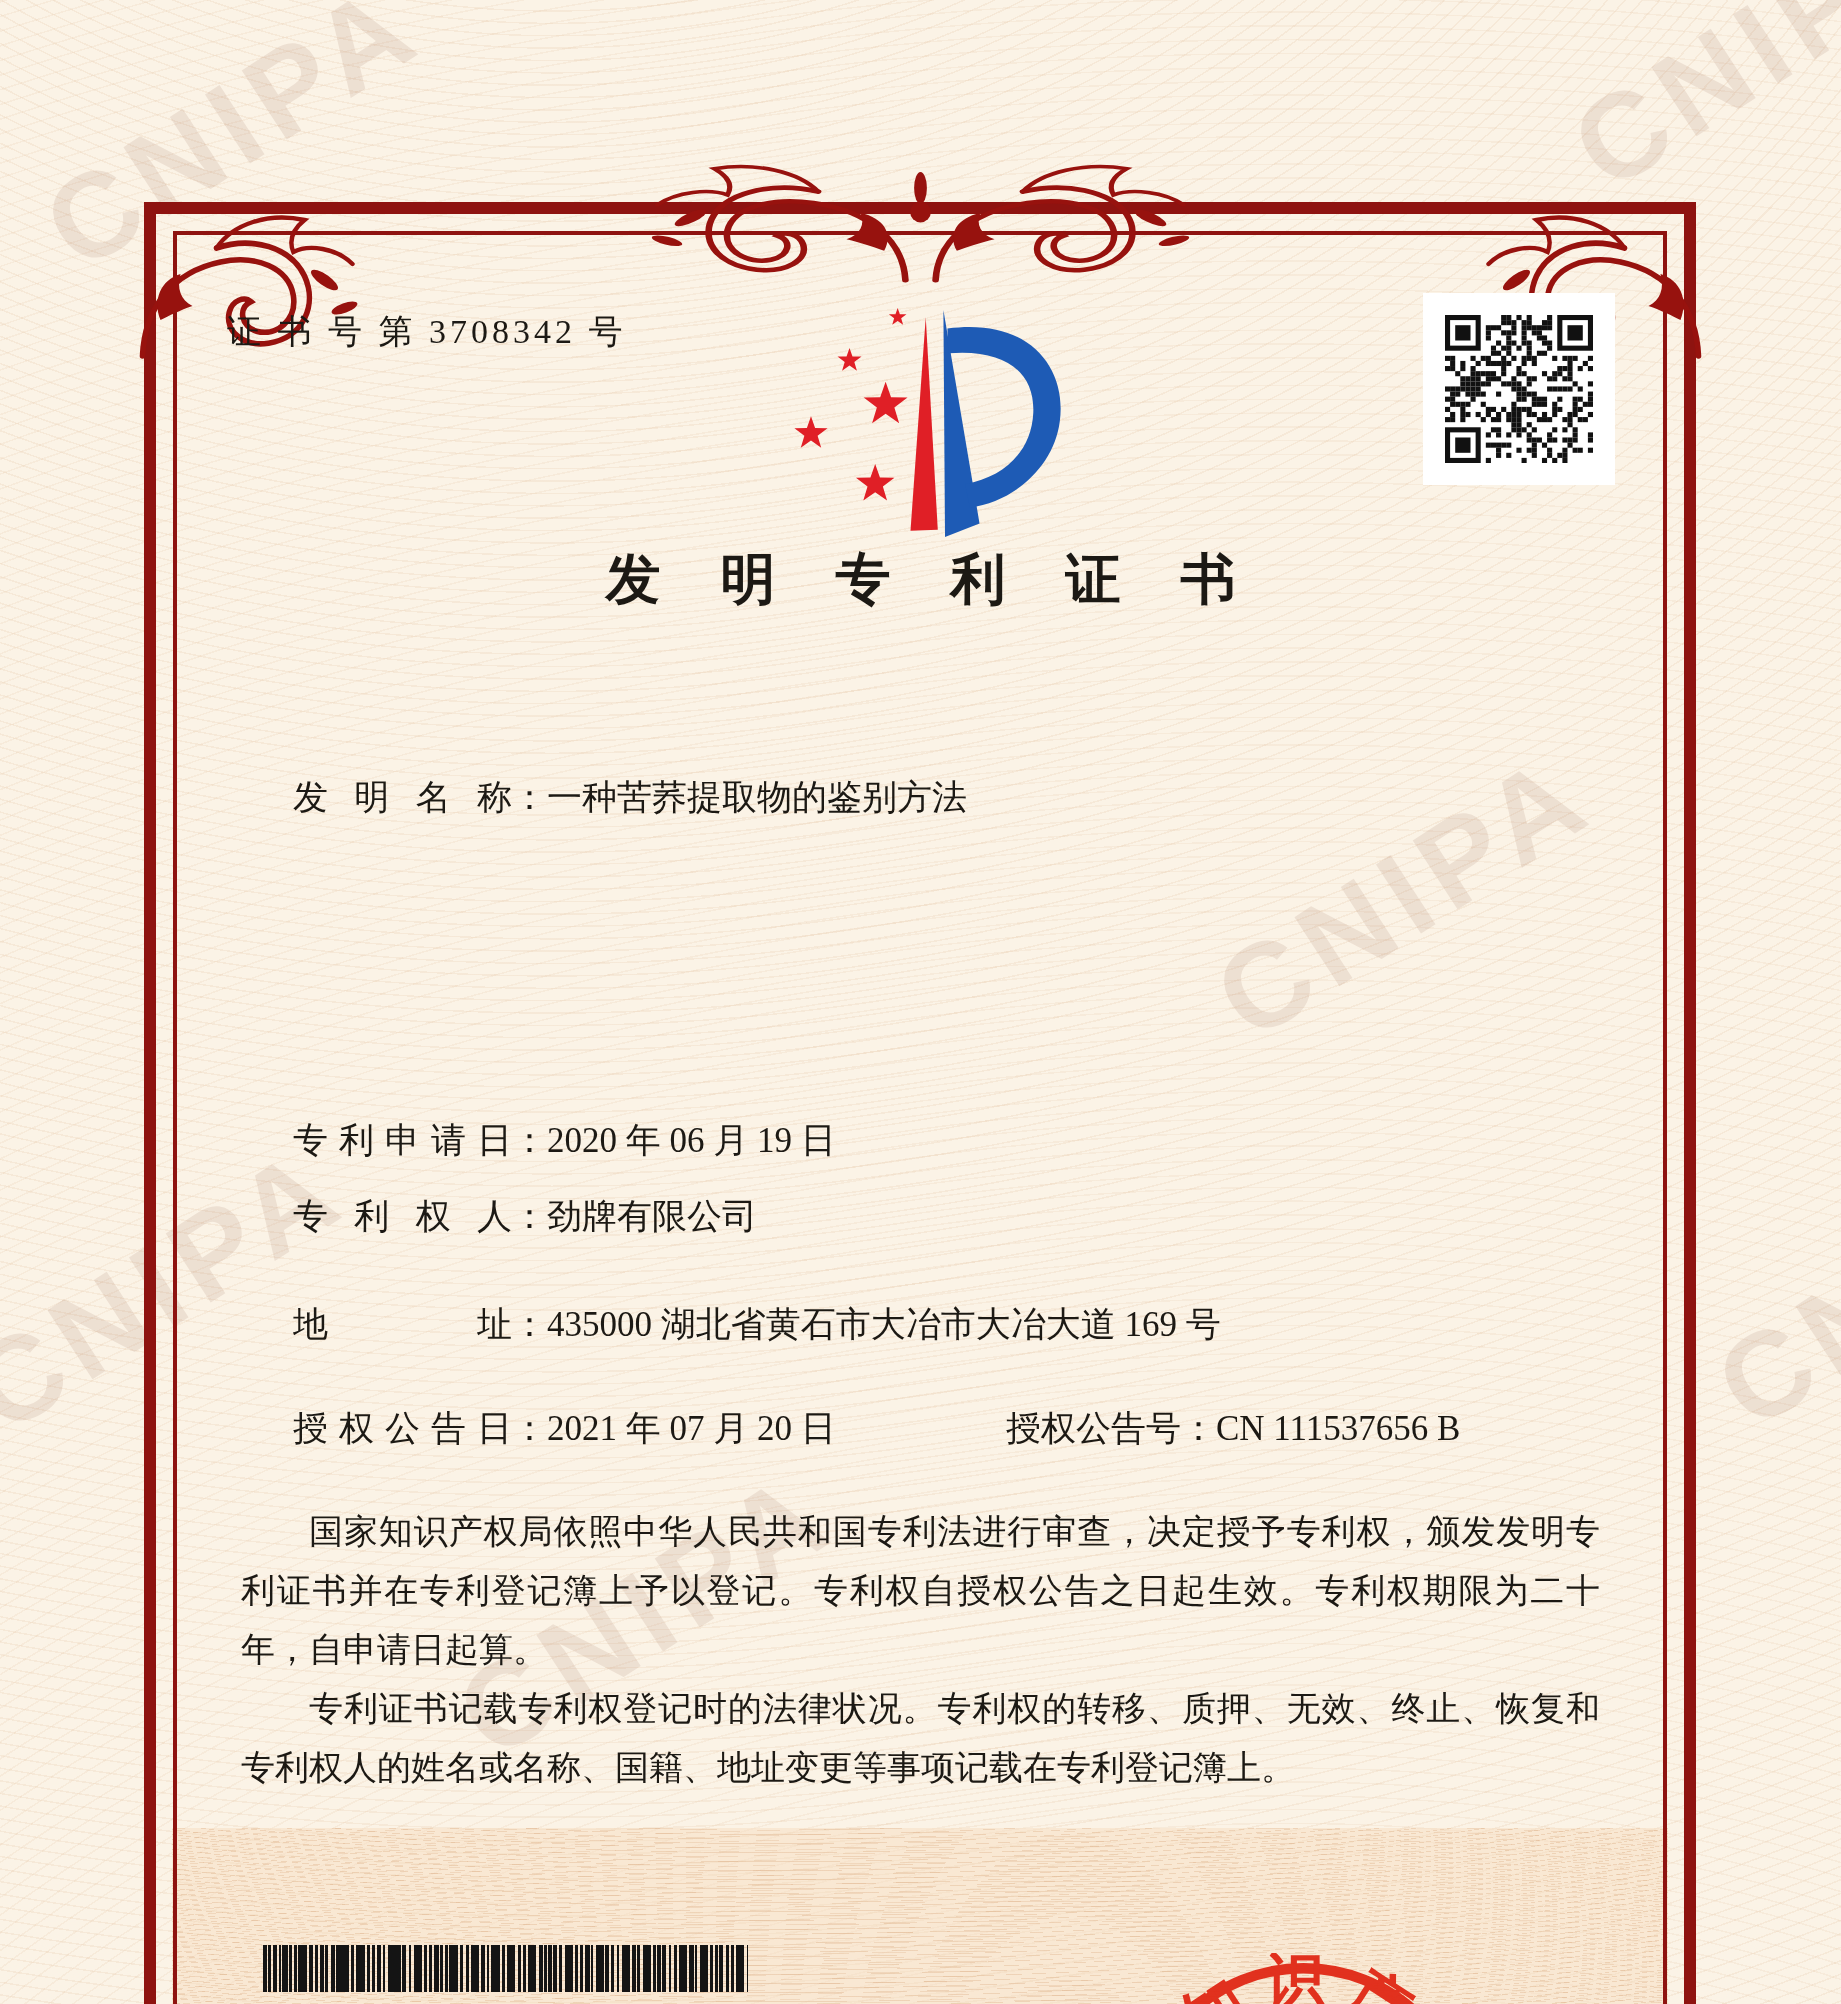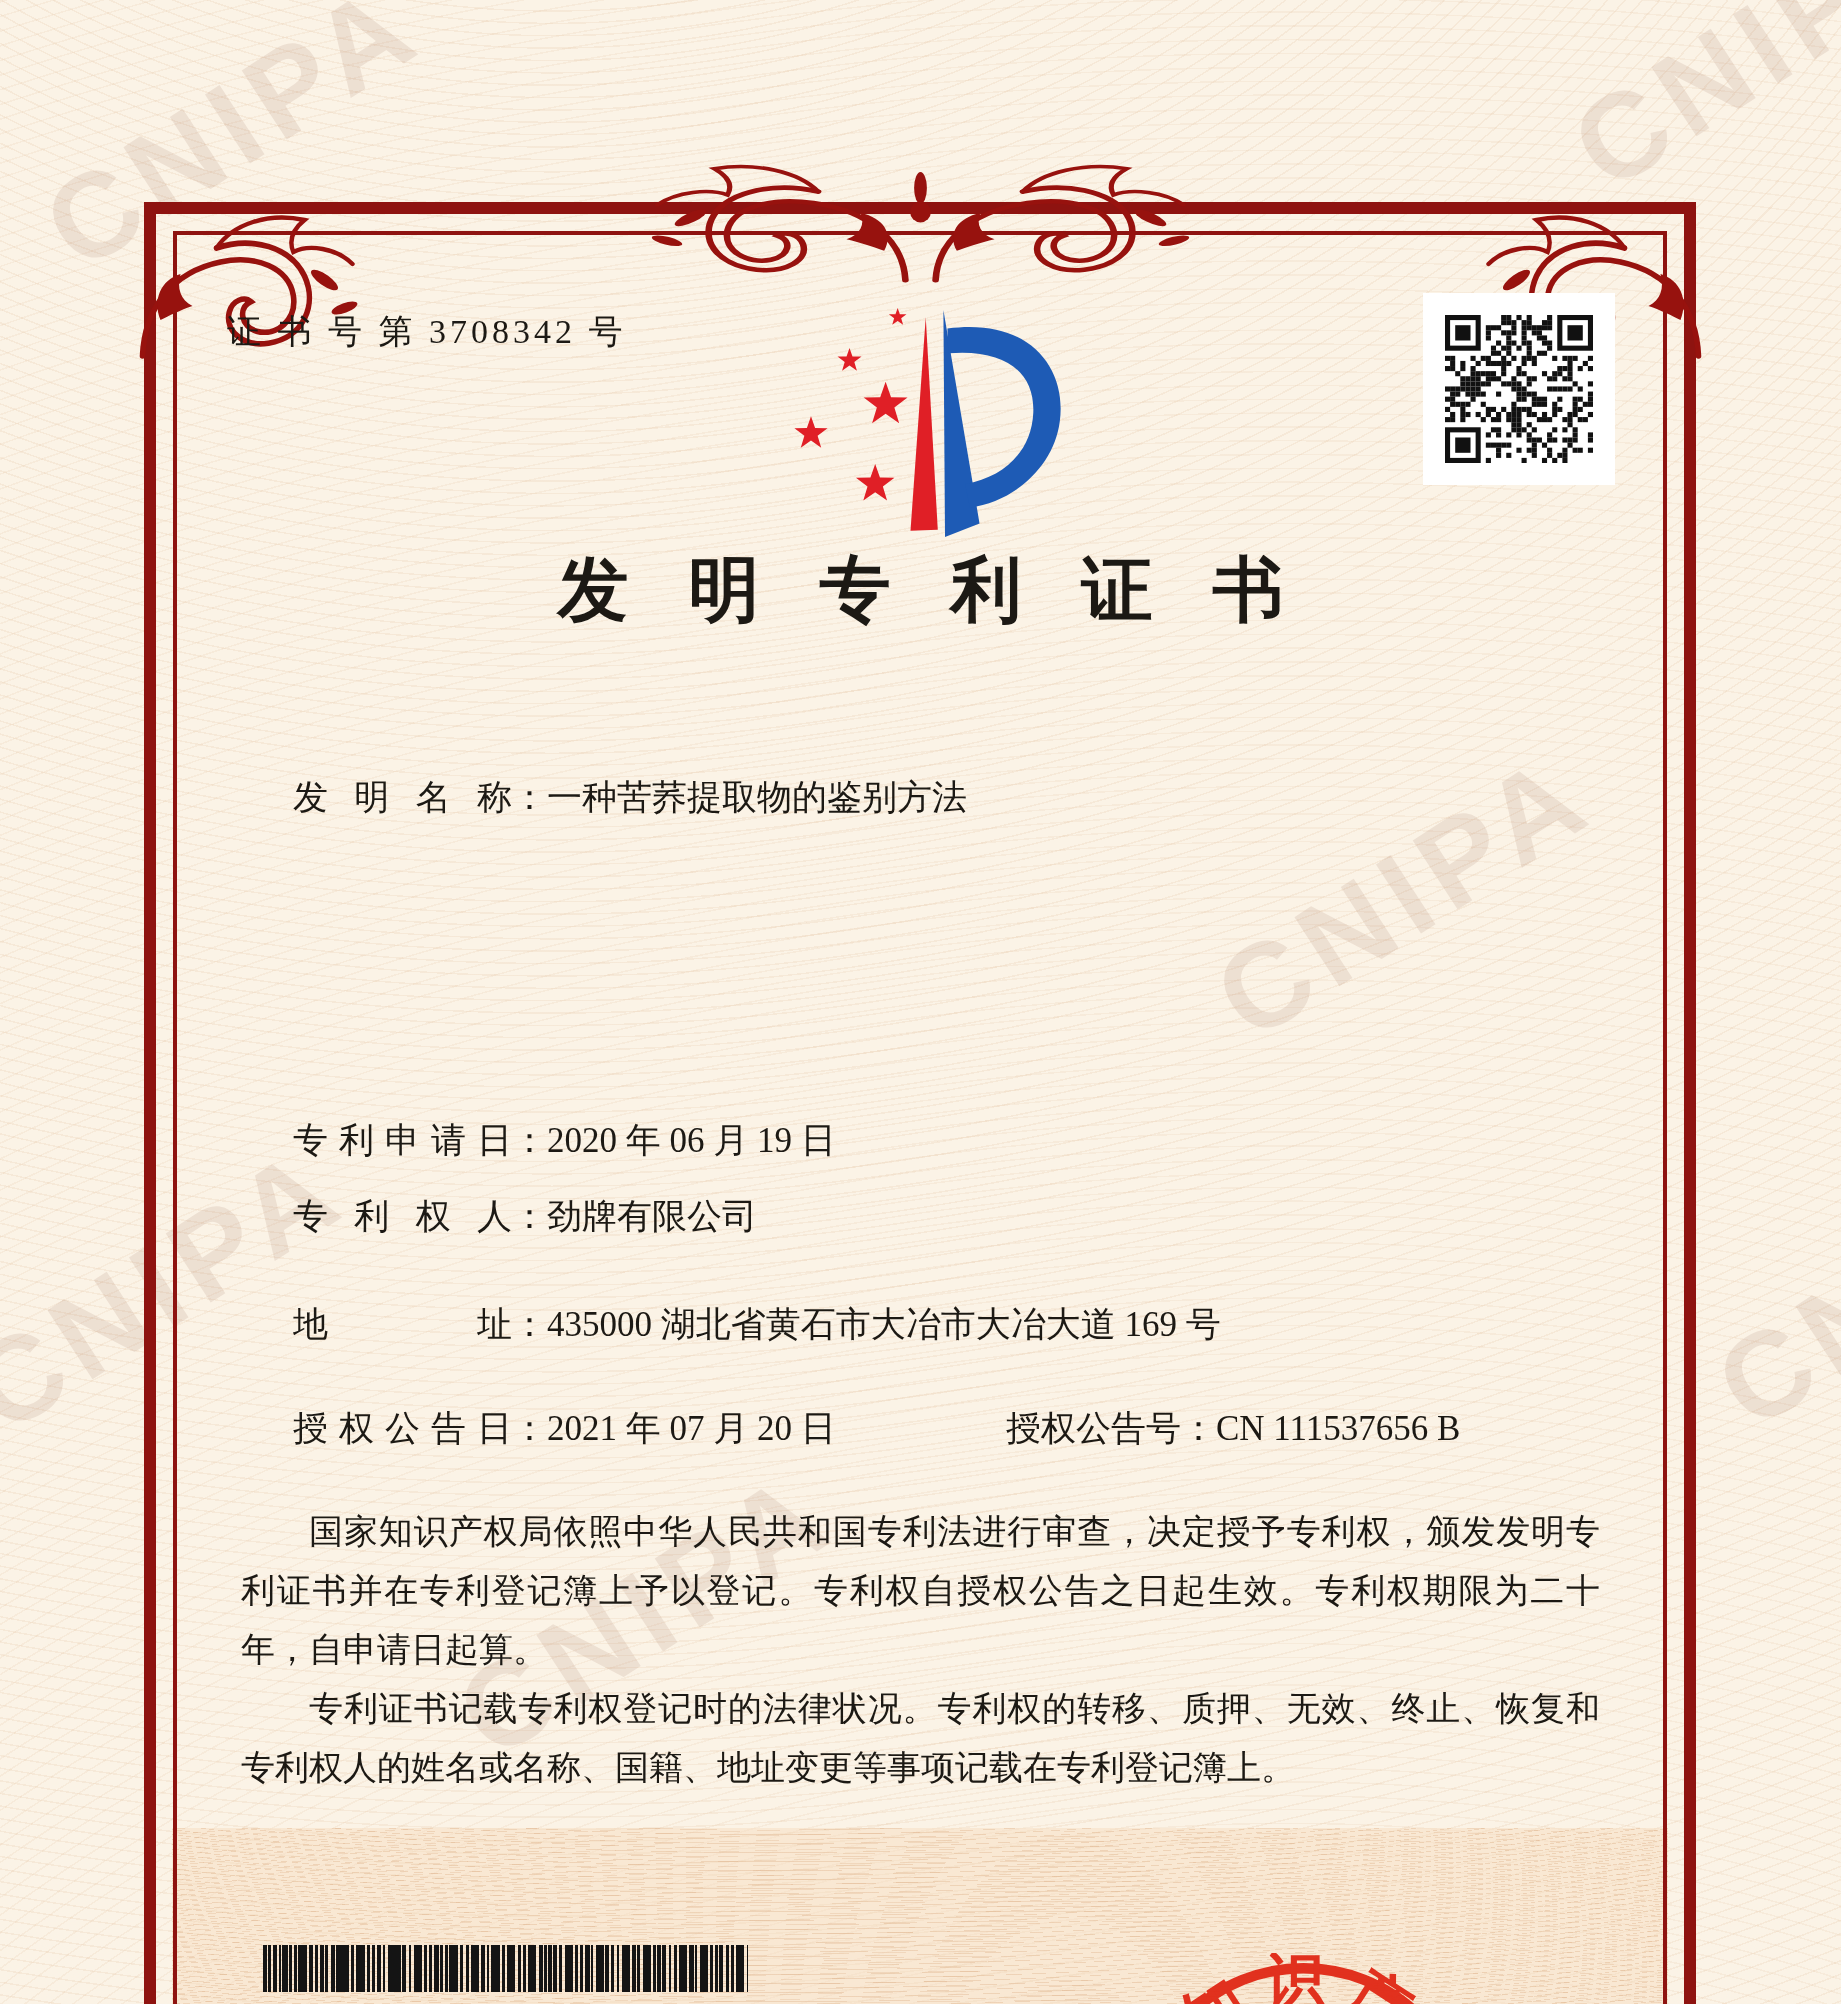--- a/index.html
+++ b/index.html
@@ -34,21 +34,21 @@
   .frame-inner{position:absolute;left:173px;top:231px;width:1494px;height:2202px;
     border:4px solid #8e1310;box-sizing:border-box;z-index:3;}
   .orn{position:absolute;z-index:4;color:#97120e;}
   .orn-tr{transform:scaleX(-1);}
   
   .cert-no{position:absolute;left:227px;top:309px;z-index:5;font-size:34px;letter-spacing:4px;white-space:nowrap;}
   .logo{position:absolute;left:750px;top:277px;z-index:5;}
   .qr-box{position:absolute;left:1423px;top:293px;width:192px;height:192px;background:#ffffff;z-index:5;
     display:flex;align-items:center;justify-content:center;}
   .title{position:absolute;left:0;top:543px;width:100%;z-index:5;text-align:center;
-    font-size:71px;font-weight:bold;letter-spacing:60px;text-indent:60px;white-space:nowrap;}
+    font-size:55px;font-weight:bold;letter-spacing:60px;text-indent:60px;white-space:nowrap;}
   .field{position:absolute;left:249px;z-index:5;font-size:35px;white-space:nowrap;margin-left:44px;}
   .field .lab{display:inline-block;width:219px;text-align:justify;text-align-last:justify;vertical-align:bottom;}
   .field.compact{left:962px;}
   .field.compact .lab{width:auto;text-align-last:auto;}
   .body-text{position:absolute;left:241px;top:1502px;width:1359px;z-index:5;
     font-size:34px;line-height:59px;text-align:justify;}
   .body-text p{margin:0;text-indent:2em;}
   .barcode{position:absolute;left:263px;top:1945px;width:485px;height:47px;z-index:5;
     background-image:
       repeating-linear-gradient(90deg,#141414 0 2.8px,rgba(0,0,0,0) 2.8px 5.2px),

